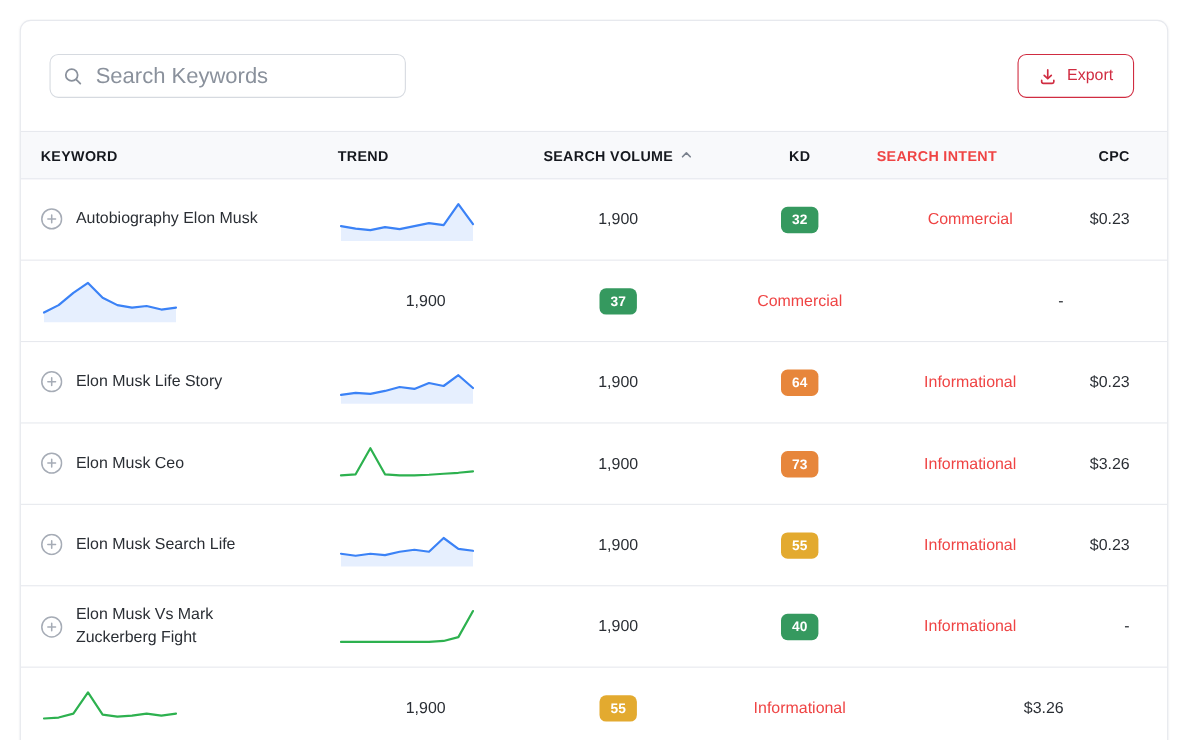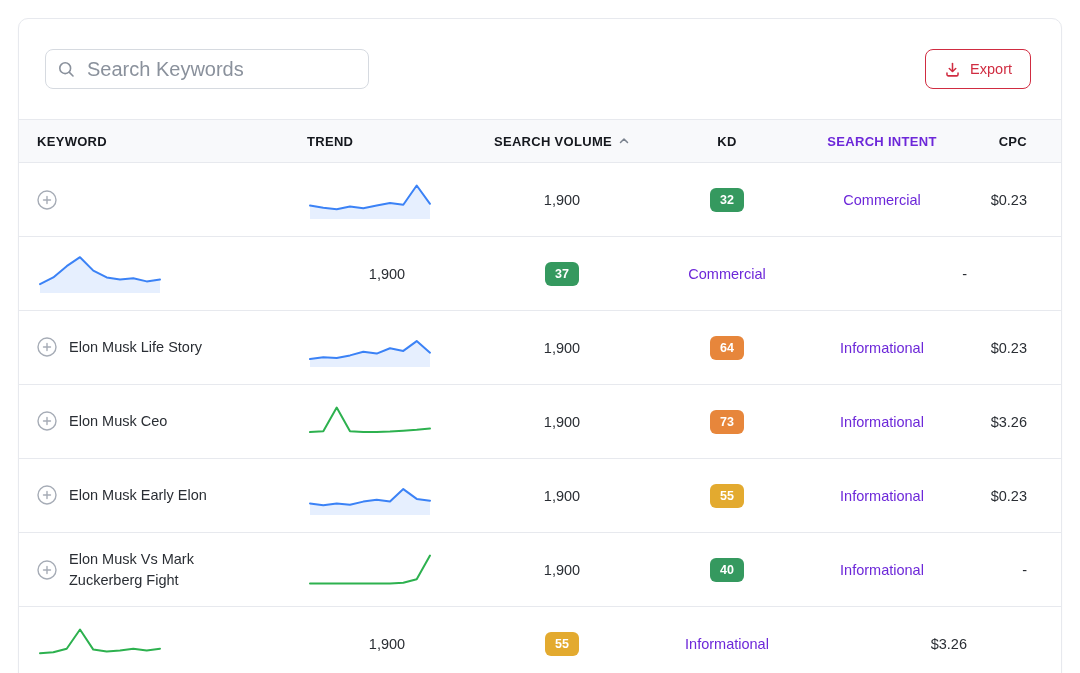--- a/index.html
+++ b/index.html
@@ -72,21 +72,21 @@
   .keyword-text { max-width:190px; line-height:1.4; }
   .plus-btn {
     width:20px; height:20px; flex:0 0 20px;
     border:none; background:none; padding:0; cursor:pointer;
     display:flex; align-items:center; justify-content:center;
   }
   .cell-trend { display:flex; align-items:center; }
   .cell-volume, .col-volume { justify-content:center; text-align:center; }
   .col-volume { display:flex; }
   .cell-kd, .col-kd { display:flex; justify-content:center; }
-  .cell-intent, .col-intent { text-align:center; justify-content:center; color:#6d28d9; }
+  .cell-intent, .col-intent { text-align:center; color:#ef4444; }
   .col-intent { display:flex; }
   .cell-cpc, .col-cpc { text-align:right; justify-content:flex-end; }
   .col-cpc { display:flex; }
   .kd-badge {
     min-width:34px; height:24px; padding:0 8px;
     border-radius:6px;
     display:inline-flex; align-items:center; justify-content:center;
     color:#fff; font-size:12.5px; font-weight:700;
   }
 </style>
@@ -140,20 +140,21 @@
 
   <div>
       <div class="row grid-cols">
         <div class="cell-keyword">
           <button class="plus-btn">
             <svg width="20" height="20" viewBox="0 0 20 20" fill="none">
               <circle cx="10" cy="10" r="9" stroke="#a6acb6" stroke-width="1.4"></circle>
               <path d="M10 6.5v7M6.5 10h7" stroke="#a6acb6" stroke-width="1.4" stroke-linecap="round"></path>
             </svg>
           </button>
+          <span class="keyword-text">Autobiography Elon Musk</span>
         </div>
         <div class="cell-trend">
           <svg width="126" height="44" viewBox="0 0 126 44">
             <polygon points="3,41 3.0,27.6 16.3,29.8 29.7,31.2 43.0,28.5 56.3,30.3 69.7,27.6 83.0,24.9 96.3,26.7 109.7,7.5 123.0,25.8 123,41" fill="rgba(59,130,246,0.13)"></polygon>
             <polyline points="3.0,27.6 16.3,29.8 29.7,31.2 43.0,28.5 56.3,30.3 69.7,27.6 83.0,24.9 96.3,26.7 109.7,7.5 123.0,25.8" fill="none" stroke="#3b82f6" stroke-width="2" stroke-linejoin="round" stroke-linecap="round"></polyline>
           </svg>
         </div>
         <div class="cell-volume">1,900</div>
         <div class="cell-kd">
           <span class="kd-badge" style="background:#35995f">32</span>
@@ -221,21 +222,21 @@
         <div class="cell-cpc">$3.26</div>
       </div>
       <div class="row grid-cols">
         <div class="cell-keyword">
           <button class="plus-btn">
             <svg width="20" height="20" viewBox="0 0 20 20" fill="none">
               <circle cx="10" cy="10" r="9" stroke="#a6acb6" stroke-width="1.4"></circle>
               <path d="M10 6.5v7M6.5 10h7" stroke="#a6acb6" stroke-width="1.4" stroke-linecap="round"></path>
             </svg>
           </button>
-          <span class="keyword-text">Elon Musk Early Elon</span>
+          <span class="keyword-text">Elon Musk Search Life</span>
         </div>
         <div class="cell-trend">
           <svg width="126" height="44" viewBox="0 0 126 44">
             <polygon points="3,41 3.0,29.4 16.3,31.2 29.7,29.4 43.0,30.7 56.3,27.6 69.7,25.8 83.0,27.6 96.3,15.1 109.7,24.9 123.0,26.7 123,41" fill="rgba(59,130,246,0.13)"></polygon>
             <polyline points="3.0,29.4 16.3,31.2 29.7,29.4 43.0,30.7 56.3,27.6 69.7,25.8 83.0,27.6 96.3,15.1 109.7,24.9 123.0,26.7" fill="none" stroke="#3b82f6" stroke-width="2" stroke-linejoin="round" stroke-linecap="round"></polyline>
           </svg>
         </div>
         <div class="cell-volume">1,900</div>
         <div class="cell-kd">
           <span class="kd-badge" style="background:#e3aa2f">55</span>

